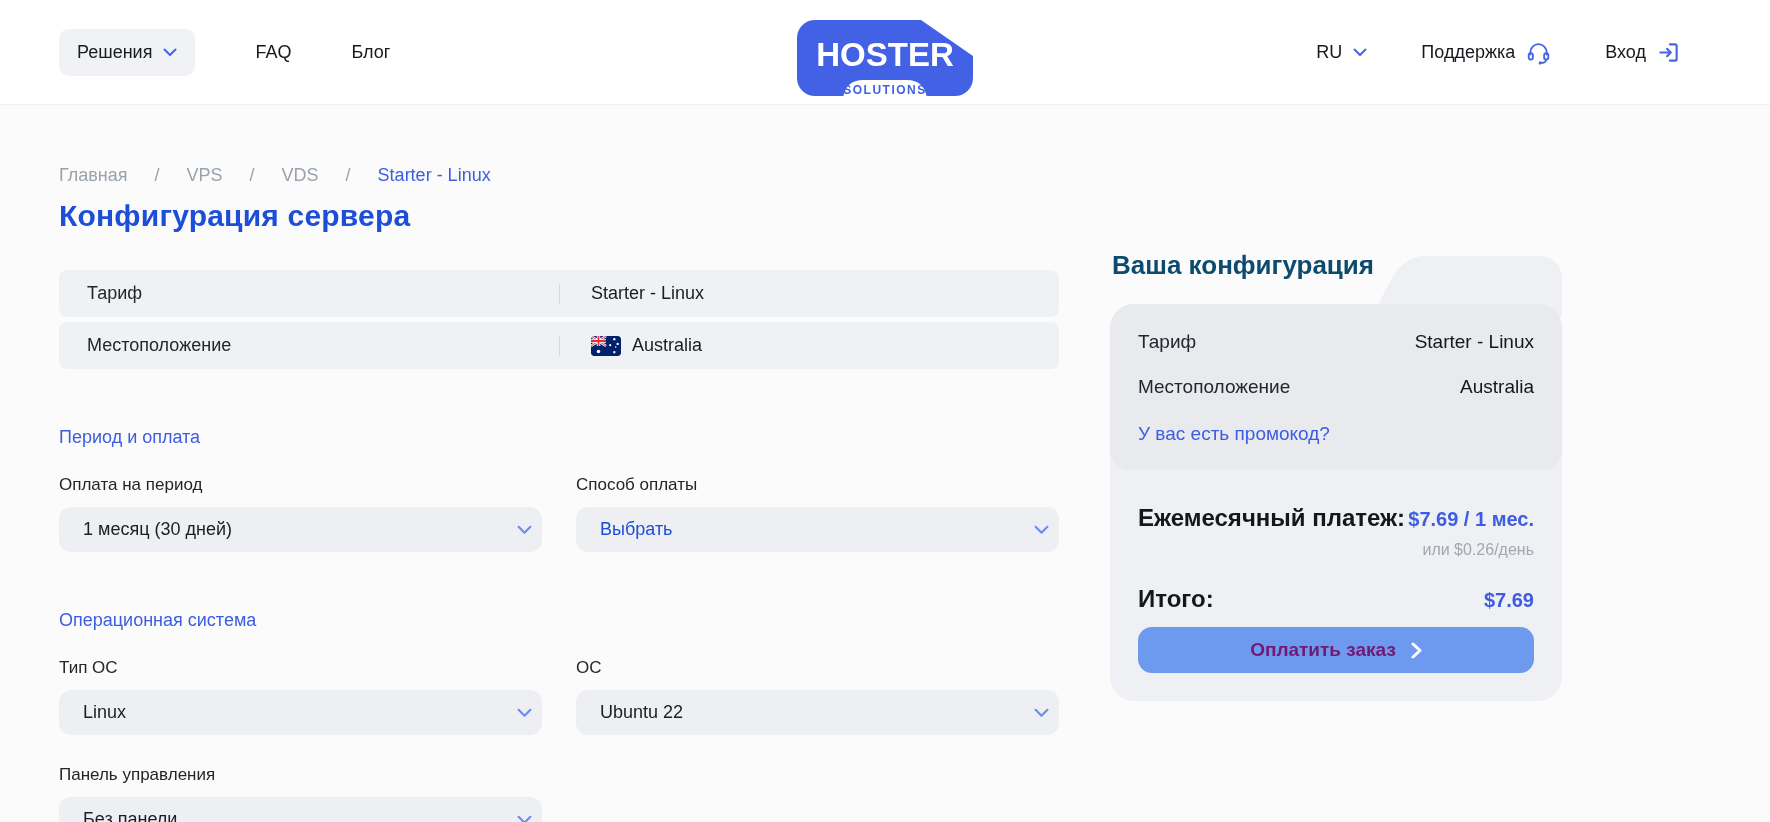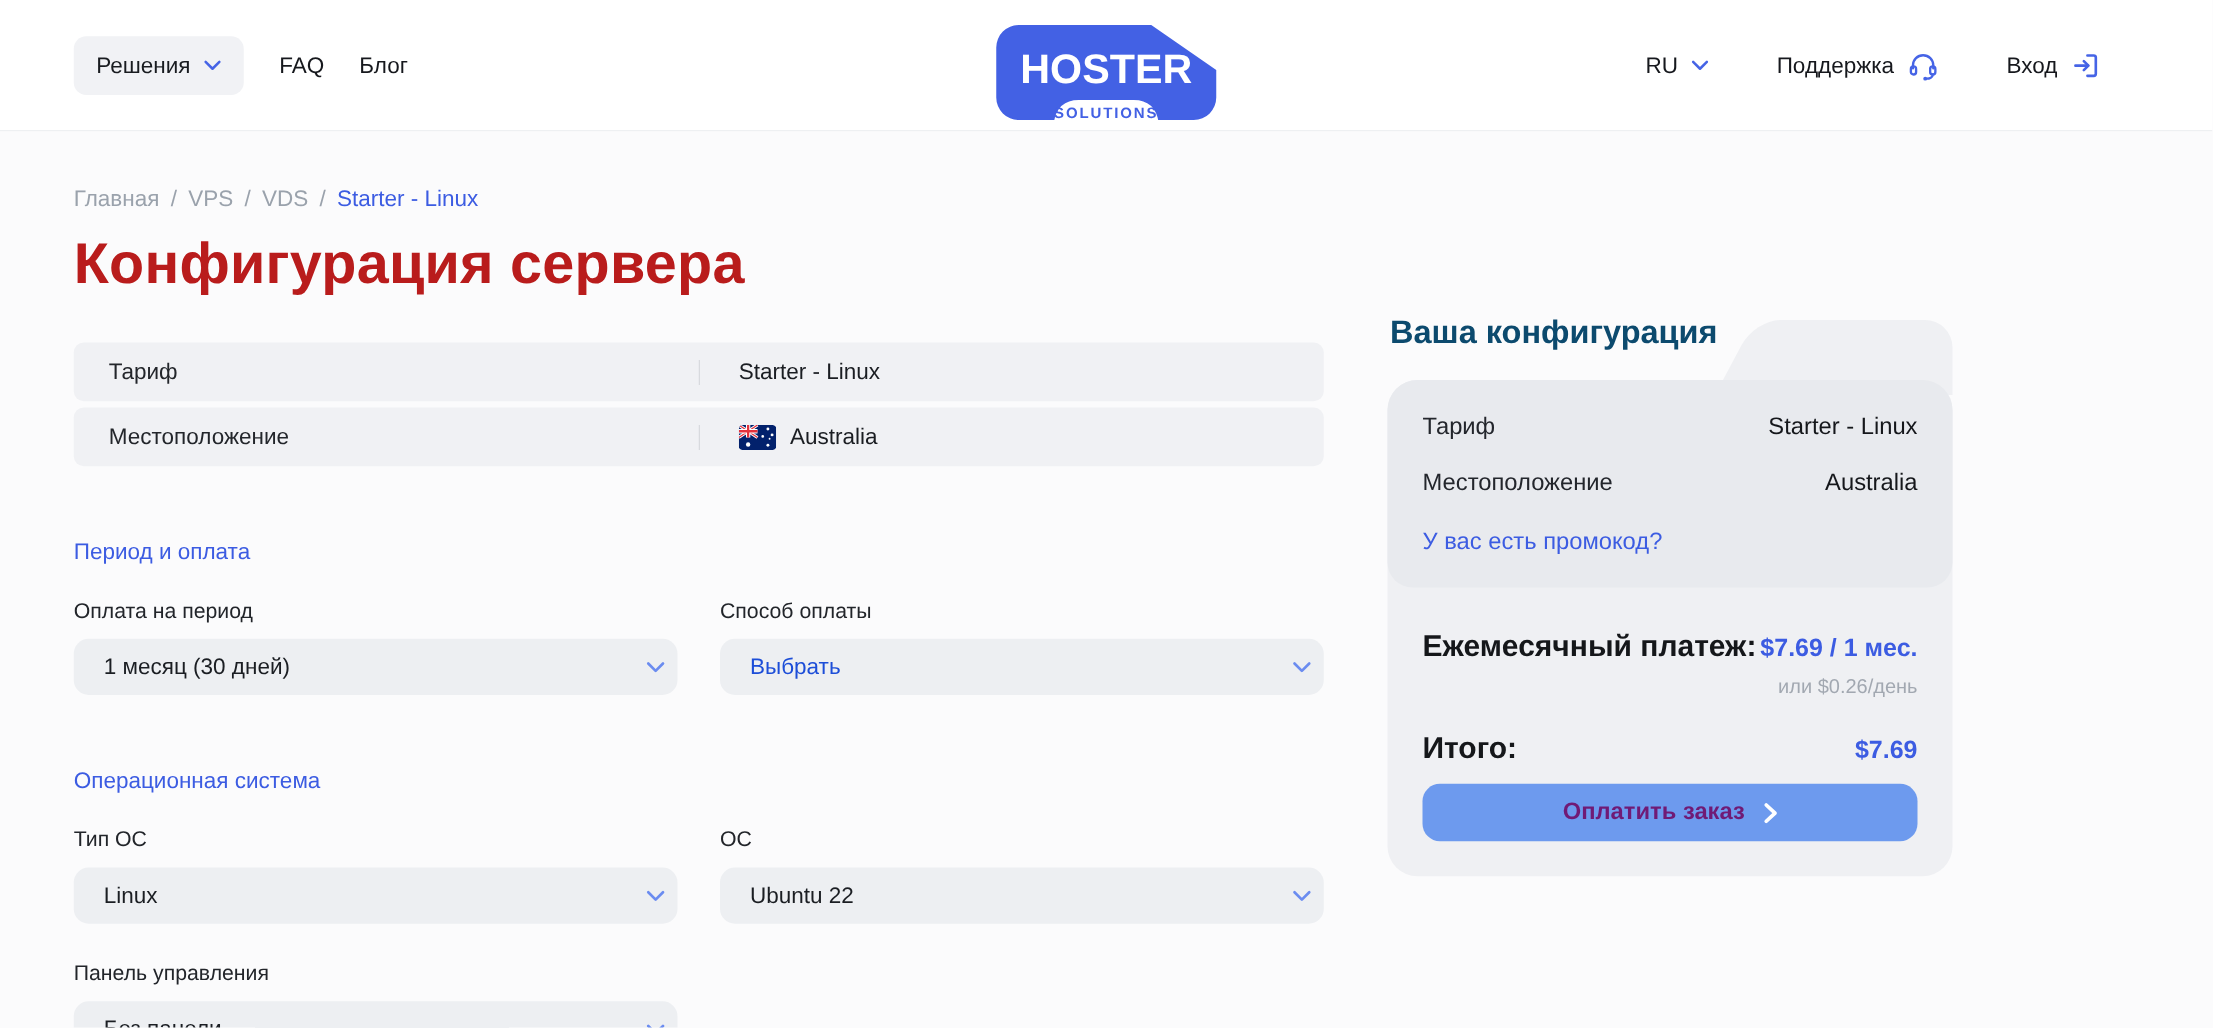--- a/index.html
+++ b/index.html
@@ -9,36 +9,36 @@
     background:#fbfbfc;
     color:#17191d;
     position:relative;
     overflow:hidden;
   }
   
   .header {
     height:105px; background:#ffffff; border-bottom:1px solid #eef0f2;
     display:flex; align-items:center; padding:0 90px 0 59px; position:relative;
   }
-  .nav-left { display:flex; align-items:center; gap:28px; }
+  .nav-left { display:flex; align-items:center; gap:60px; }
   .pill-btn {
     background:#f1f2f5; border:none; border-radius:10px; padding:13px 18px;
     display:flex; align-items:center; gap:11px; font:500 18px "Liberation Sans", sans-serif;
     color:#191c20; cursor:pointer;
   }
   .nav-link { font:500 18px "Liberation Sans", sans-serif; color:#16181d; text-decoration:none; cursor:pointer; background:none; border:none; }
   .nav-right { margin-left:auto; display:flex; align-items:center; gap:54px; }
   .nav-item { display:flex; align-items:center; gap:11px; font:500 18px "Liberation Sans", sans-serif; color:#16181d; background:none; border:none; cursor:pointer; }
   .logo-wrap { position:absolute; left:50%; top:18px; transform:translateX(-50%); cursor:pointer; }
   
   .main { padding:44px 0 0 59px; width:1060px; }
-  .breadcrumb { font:400 18px "Liberation Sans", sans-serif; color:#9aa2ac; display:flex; gap:9px; }
+  .breadcrumb { font:400 18px "Liberation Sans", sans-serif; color:#9aa2ac; display:flex; gap:27px;margin-top:16px; }
   .breadcrumb .crumb { color:#9aa2ac; cursor:pointer; }
   .breadcrumb .current { color:#3c5ce2; }
-  .page-title { margin-top:13px; font-size:46px; font-weight:700; color:#b91c1c; letter-spacing:.2px; }
+  .page-title { margin-top:13px; font-size:30px; font-weight:700; color:#1d4ed8; letter-spacing:.2px; }
   .rows { margin-top:37px; width:1000px; }
   .info-row {
     height:47px; background:#f0f1f4; border-radius:8px; margin-bottom:5px;
     display:flex; align-items:center; padding:0 28px; font-size:18px;
   }
   .info-row .lbl { width:472px; color:#23262b; }
   .info-row .vdiv { width:1px; height:20px; background:#d8dade; }
   .info-row .val { margin-left:31px; display:flex; align-items:center; gap:11px; font-weight:500; color:#1a1d22; }
   .flag { border-radius:3px; display:block; }
   .section-h { margin-top:58px; font-size:18px; font-weight:400; color:#3c5ce2; }

